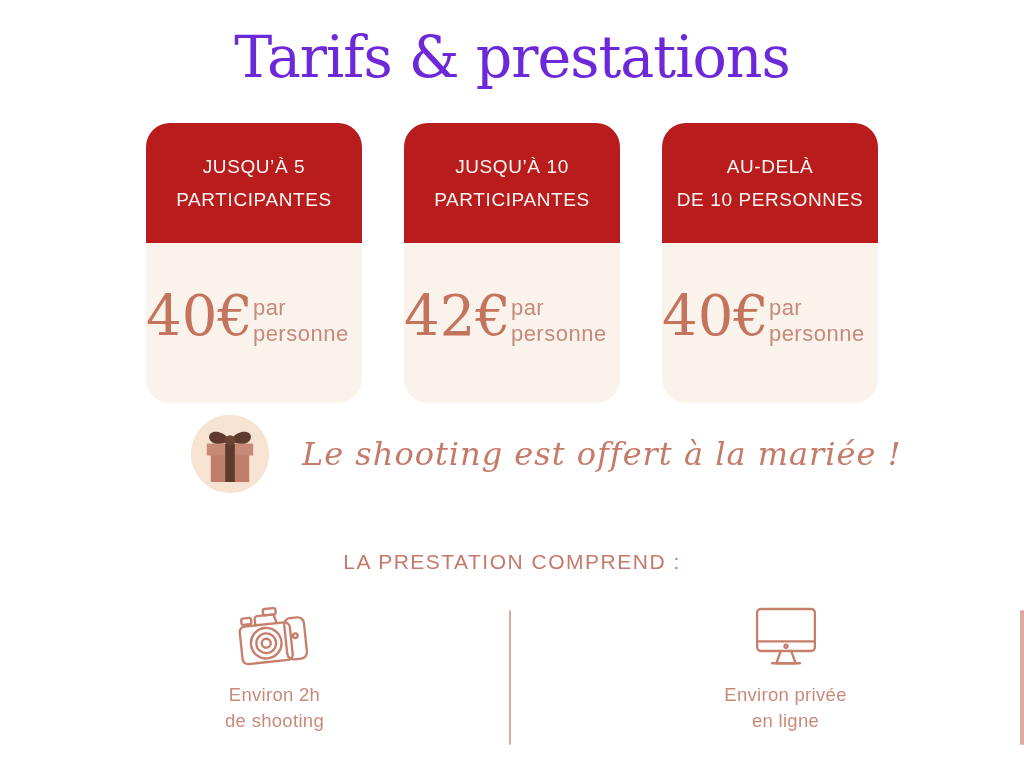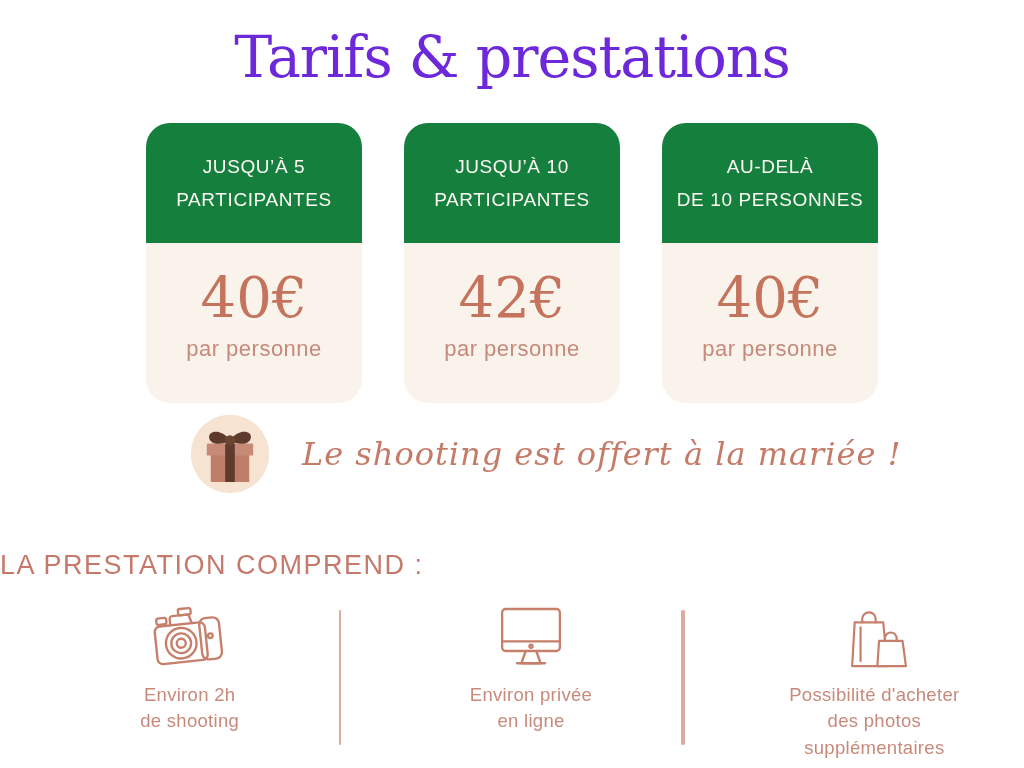--- a/index.html
+++ b/index.html
@@ -29,30 +29,30 @@
     position:absolute; top:123px; left:146px;
     display:flex; gap:42px;
   }
   .card {
     width:216px; height:280px;
     border-radius:24px; overflow:hidden;
     background:#faf3ec;
     display:flex; flex-direction:column;
   }
   .card-header {
-    height:120px; background:#15803d;
+    height:120px; background:#b91c1c;
     display:flex; align-items:center; justify-content:center;
     text-align:center;
     color:#fdf8f4;
     font-size:19px; font-weight:500;
     letter-spacing:0.6px; line-height:1.75;
   }
   .card-body {
     flex:1;
-    display:flex; flex-direction:column;
+    display:flex; 
     align-items:center; justify-content:center;
     padding-bottom:14px;
   }
   .price {
     font-family:"DejaVu Serif", serif;
     font-size:56px; font-weight:400;
     color:#c4735c; line-height:1;
   }
   .unit {
     margin-top:10px;
@@ -72,21 +72,22 @@
     font-style:italic;
     font-size:32px;
     color:#c57b68;
     white-space:nowrap;
     letter-spacing:1px;
   }
 
   
   .includes-heading {
     position:absolute; top:550px; left:0; width:100%;
-    font-size:27px; font-weight:500;
+    text-align:center;
+    font-size:21px; font-weight:500;
     letter-spacing:1.5px;
     color:#c5796a;
   }
   .items {
     position:absolute; top:596px; left:0; width:1024px;
     display:flex; align-items:stretch;
   }
   .item {
     flex:1 1 0;
     display:flex; flex-direction:column; align-items:center;
@@ -201,28 +202,14 @@
     </span>
     <div class="item-label pre">Environ privée
 en ligne</div>
   </div>
 
   <div class="v-divider"></div>
 
 
   <div class="v-divider"></div>
 
-  <div class="item">
-    <span class="item-icon">
-      <svg viewBox="0 0 100 86" width="84" height="74" fill="none" stroke="#c67f6b" stroke-width="2.6" stroke-linecap="round" stroke-linejoin="round">
-        <path d="M27 28 h34 l5 52 h-42 Z"></path>
-        <path d="M36 28 v-4 a8 8 0 0 1 16 0 v4"></path>
-        <path d="M34 34 v40"></path>
-        <path d="M56 50 h28 l4 30 h-34 Z" fill="#ffffff"></path>
-        <path d="M63 50 v-3 a7 7 0 0 1 14 0 v3"></path>
-      </svg>
-    </span>
-    <div class="item-label pre">Possibilité d'acheter
-des photos
-supplémentaires</div>
-  </div>
 
 </div>
 
 </body></html>

